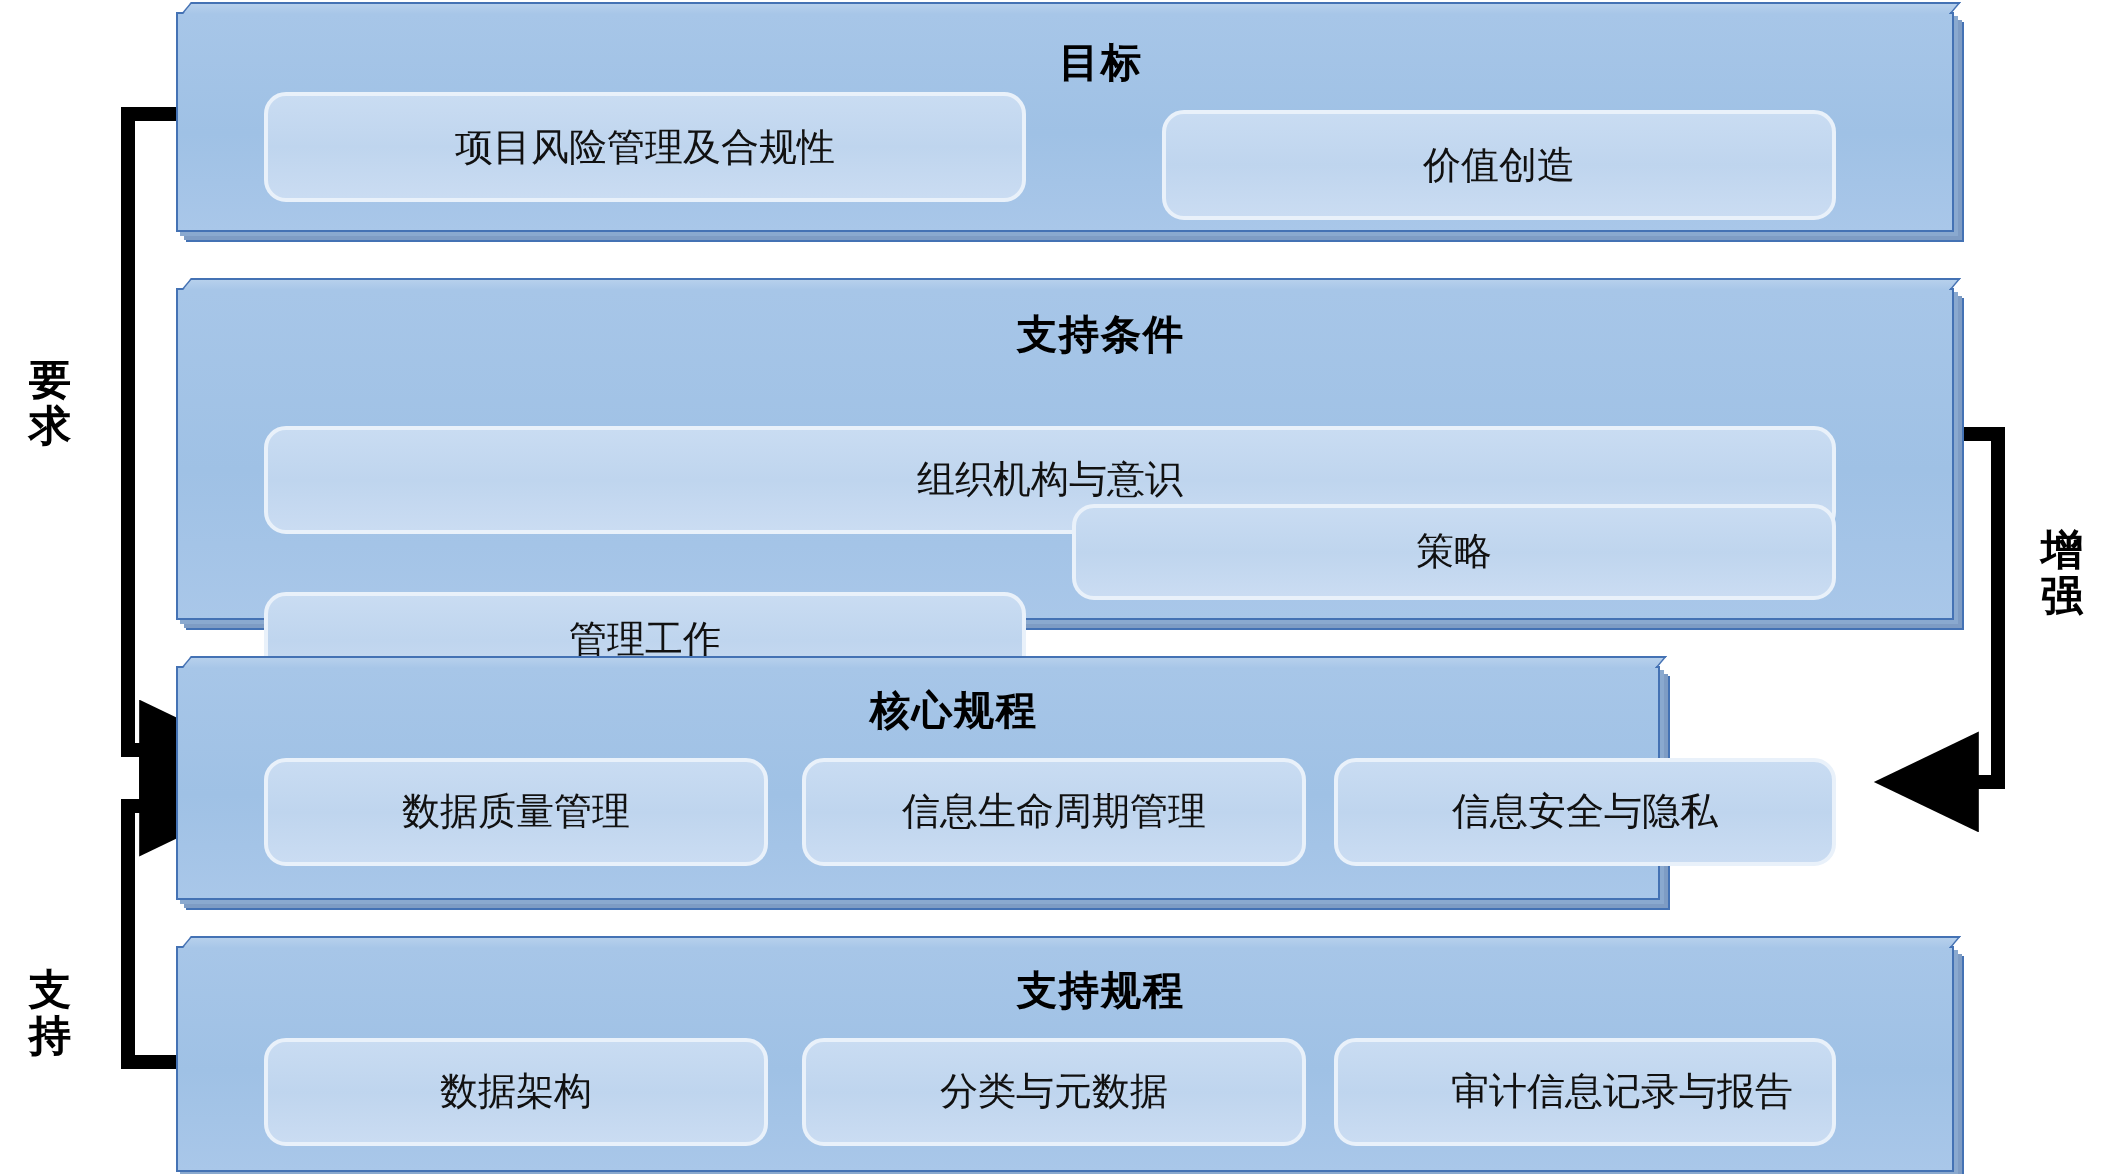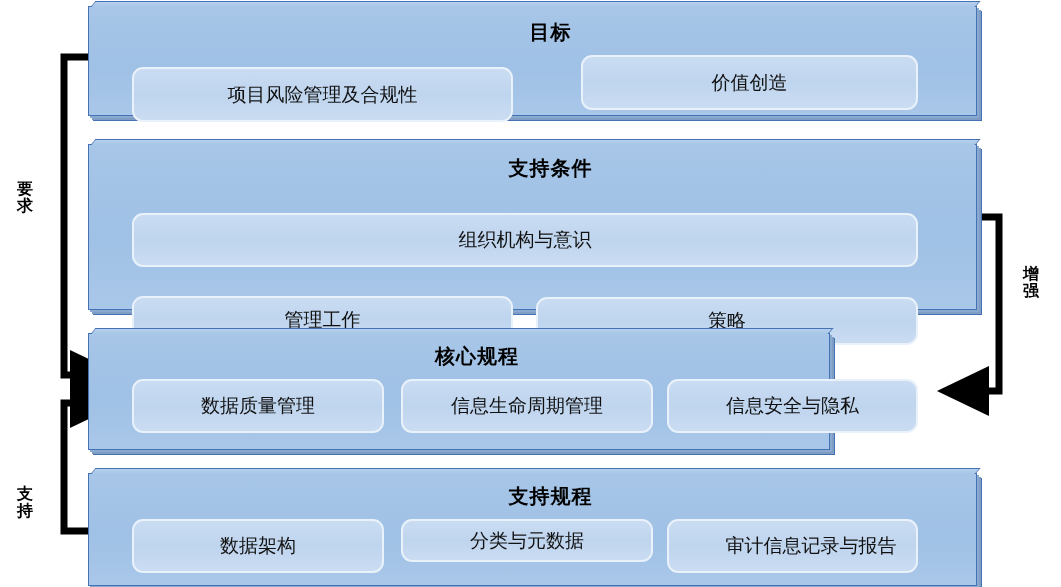--- a/index.html
+++ b/index.html
@@ -67,21 +67,21 @@
     justify-content: center;
     font-size: 19px;
     color: #111111;
     white-space: nowrap;
   }
 
   
   .side-label {
     position: absolute;
     font-weight: bold;
-    font-size: 16px;
+    font-size: 21px;
     color: #000000;
     line-height: 1.08;
     text-align: center;
     width: 22px;
   }
 
   
   #connectors {
     position: absolute;
     left: 0;
@@ -121,48 +121,48 @@
     <span>支持</span>
   </div>
 
   <div class="side-label" style="left:1020px; top:265px;">
     <span>增强</span>
   </div>
 
   <div class="panel" style="left:88px; top:6px; width:889px; height:110px;">
     <div class="panel-title" style="top:15px;">目标</div>
 
-    <div class="chip" style="left:43px; top:60px; width:381px; height:55px;">项目风险管理及合规性</div>
+    <div class="chip" style="left:43px; top:39px; width:381px; height:55px;">项目风险管理及合规性</div>
 
     <div class="chip" style="left:492px; top:48px; width:337px; height:55px;">价值创造</div>
   </div>
 
   <div class="panel" style="left:88px; top:144px; width:889px; height:166px;">
     <div class="panel-title" style="top:13px;">支持条件</div>
 
     <div class="chip" style="left:43px; top:45px; width:786px; height:54px;margin-top:23px;">组织机构与意识</div>
 
     <div class="chip" style="left:43px; top:107px; width:381px; height:48px;margin-top:44px;">管理工作</div>
 
-    <div class="chip" style="left:447px; top:107px; width:382px; height:48px;margin-top:45px;">策略</div>
+    <div class="chip" style="left:447px; top:107px; width:382px; height:48px;">策略</div>
   </div>
 
   <div class="panel" style="left:88px; top:333px; width:742px; height:117px;">
     <div class="panel-title" style="top:12px;">核心规程</div>
 
     <div class="chip" style="left:43px; top:45px; width:252px; height:54px;">数据质量管理</div>
 
     <div class="chip" style="left:312px; top:45px; width:252px; height:54px;">信息生命周期管理</div>
 
     <div class="chip" style="left:578px; top:45px; width:251px; height:54px;">信息安全与隐私</div>
   </div>
 
   <div class="panel" style="left:88px; top:473px; width:889px; height:113px;">
     <div class="panel-title" style="top:12px;">支持规程</div>
 
     <div class="chip" style="left:43px; top:45px; width:252px; height:54px;">数据架构</div>
 
-    <div class="chip" style="left:312px; top:45px; width:252px; height:43px;text-align:right;">分类与元数据</div>
+    <div class="chip" style="left:312px; top:45px; width:252px; height:54px;text-align:right;">分类与元数据</div>
 
     <div class="chip" style="left:578px; top:45px; width:251px; height:54px;padding-left:37px;">审计信息记录与报告</div>
   </div>
 
 </div>
 
 </body></html>

